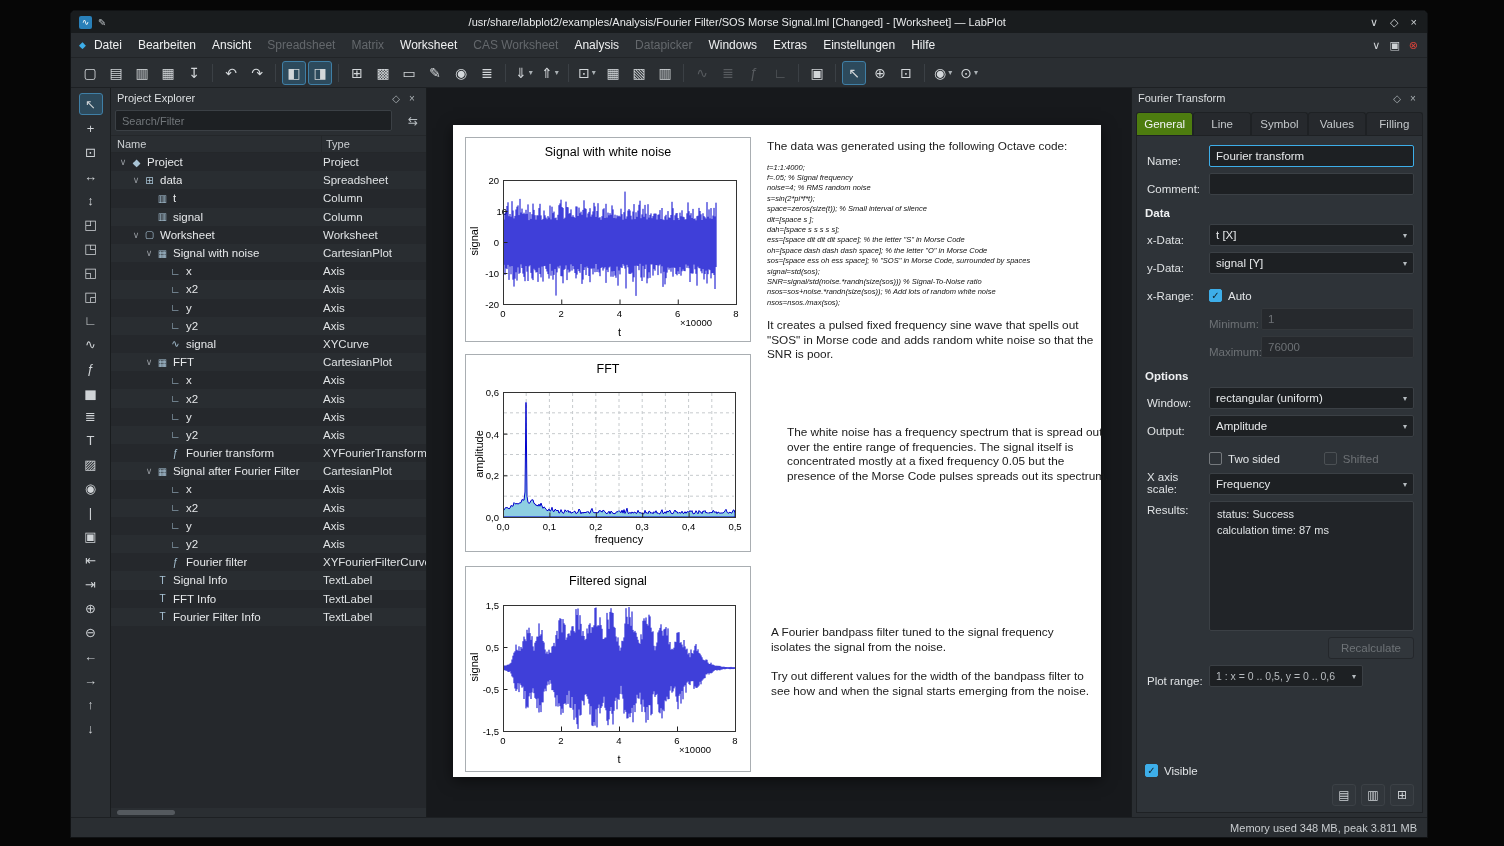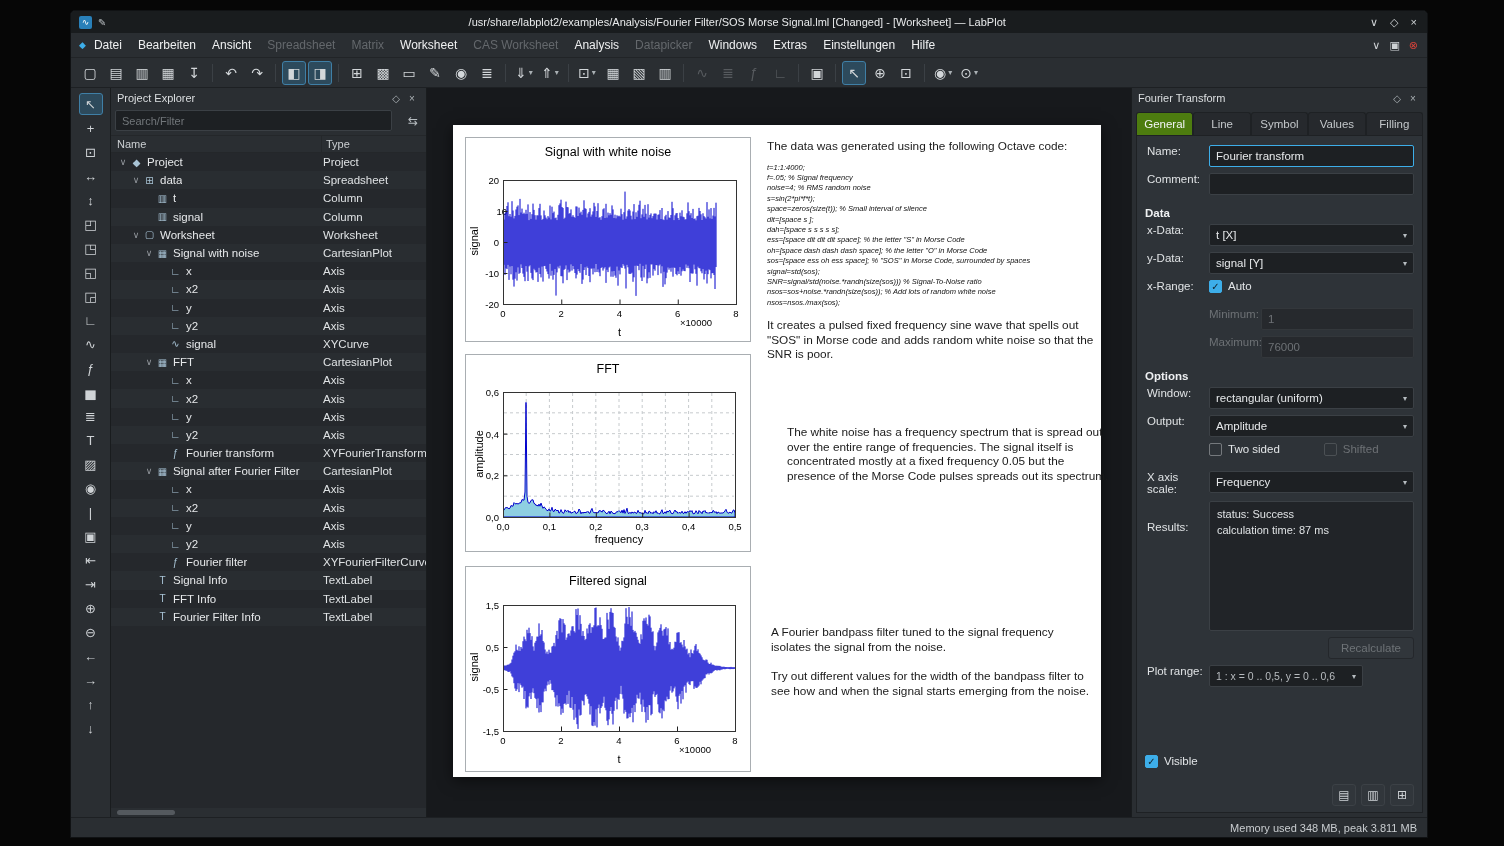--- a/index.html
+++ b/index.html
@@ -85,21 +85,21 @@
 .t2{left:334px;top:300px;width:322px}
 .t3{left:318px;top:500px;width:324px}
 .t3 .gap{margin-top:15px}
 
 .tabs{display:flex;padding:4px 4px 0;flex:none}
 .tab{flex:1;height:23px;display:flex;align-items:center;justify-content:center;font-size:11.5px;color:#c3c7ca;
   background:#26292d;border:1px solid #1e2124;border-bottom:none;border-radius:3px 3px 0 0}
 .tab.on{background:#4d7c0f;color:#f2f4f5}
 .pane{flex:1;margin:0 4px 4px;border:1px solid #1e2124;background:#2e3338;display:flex;flex-direction:column;
   padding:6px 8px;overflow:hidden}
-.frow{display:flex;align-items:flex-start;margin:3px 0;min-height:22px}
+.frow{display:flex;align-items:flex-end;margin:3px 0;min-height:22px}
 .frow>label{width:64px;font-size:11.5px;color:#dfe2e4;flex:none;padding-left:2px}
 .inp,.combo{flex:1;height:22px;background:#1d2023;border:1px solid #3b4045;border-radius:2px;color:#e6e8ea;
   font-size:11.5px;padding:0 6px;display:flex;align-items:center;font-family:inherit;outline:none;min-width:0}
 input.inp{display:block;line-height:20px}
 .inp.focus{border-color:#3daee9}
 .inp.dis{background:#26292d;color:#6d7175;border-color:#33373b}
 .combo .val{flex:1;overflow:hidden;white-space:nowrap}
 .combo .arr{color:#b6bcc0;font-size:8px;margin-left:4px}
 .combo.prange{font-size:10.5px;color:#b7bbbf}
 .section{font-weight:bold;font-size:11.5px;color:#eef0f2;margin:9px 0 2px;flex:none}
@@ -775,21 +775,21 @@
           </div>
           <div class="frow">
             <label>X axis scale:</label>
             <div class="combo">
               <span class="val">Frequency</span>
               <span class="arr">▾</span>
             </div>
           </div>
 
           <div class="frow rrow">
-            <label style="margin-top:20px">Results:</label>
+            <label style="margin-top:3px">Results:</label>
             <div class="results">
               <div>status: Success</div>
               <div>calculation time: 87 ms</div>
             </div>
           </div>
           <div class="frow" style="justify-content:flex-end">
             <button class="btn">Recalculate</button>
           </div>
           <div class="frow">
             <label>Plot range:</label>

